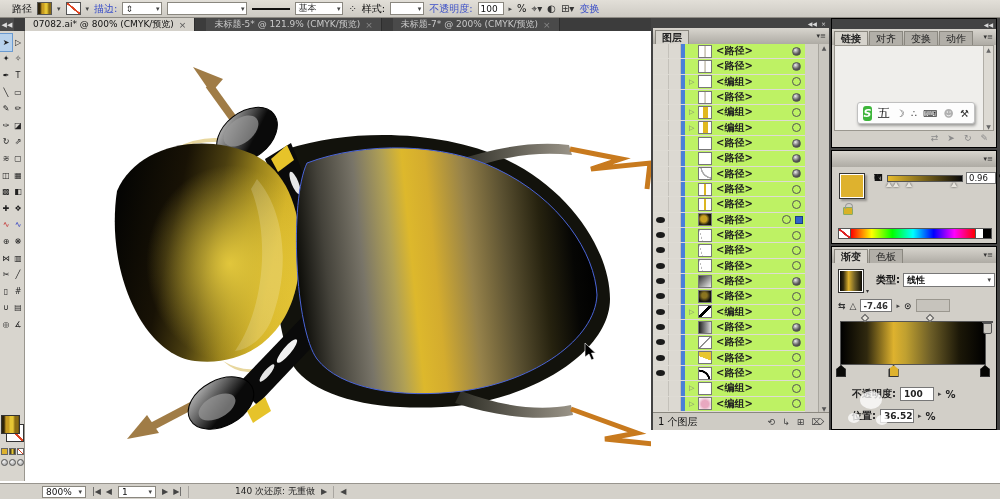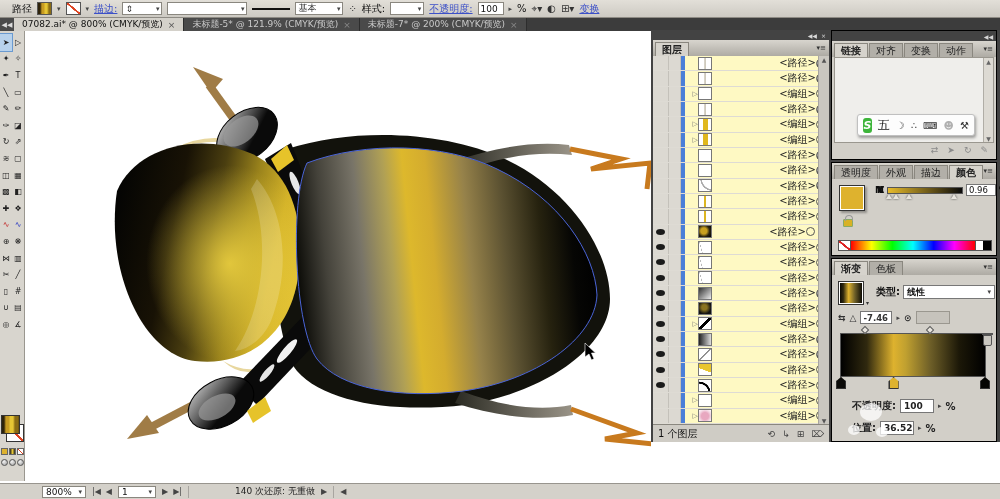--- a/index.html
+++ b/index.html
@@ -1,34 +1,34 @@
 <!DOCTYPE html>
 <html><head>
 <meta charset="utf-8">
 <style>
   html,body{margin:0;padding:0;background:#777;}
   *{box-sizing:border-box;font-family:"DejaVu Sans","Liberation Sans",sans-serif;}
   #app{position:relative;width:1000px;height:499px;background:#fff;overflow:hidden;font-size:11px;color:#111;}
 
   
   #controlbar{position:absolute;left:0;top:0;width:1000px;height:18px;background:linear-gradient(#e2dfd8,#cdcac3);border-bottom:1px solid #8e8b84;display:flex;align-items:center;gap:5px;padding:0 12px;font-size:10px;}
-  .blue-link{color:#3c50c8;text-decoration:underline;text-align:right;}
+  .blue-link{color:#3c50c8;text-align:right;}
   .cb-swatch{width:15px;height:13px;border:1px solid #555;}
   .cb-fill{background:repeating-linear-gradient(90deg,#2e230a 0 2px,#c89c22 4px 6px,#e6c634 7px 9px,#8a6c14 11px 13px,#2e230a 15px);}
   .cb-none{background:linear-gradient(to top right,#fff 44%,#d42 45%,#d42 55%,#fff 56%);}
   .chev{font-size:7px;color:#444;}
   .cb-select{background:#fff;border:1px solid #8a877f;height:13px;display:flex;align-items:center;justify-content:space-between;padding:0 2px;font-size:9px;color:#333;}
   .cb-val{background:#fff;border:1px solid #8a877f;height:13px;width:26px;display:flex;align-items:center;padding:0 2px;font-size:9px;}
   .stroke-line{width:38px;height:2px;background:#111;}
   .cb-icon{color:#333;font-size:10px;}
 
   
   #tabbar{position:absolute;left:0;top:18px;width:1000px;height:13px;background:#3c3c3c;display:flex;align-items:stretch;}
   #tools-collapse{width:14px;background:#4a4a4a;color:#ddd;font-size:7px;display:flex;align-items:center;justify-content:center;}
-  .doctab{display:flex;align-items:center;gap:5px;padding:0 8px;font-size:9px;color:#c9c9c9;background:#4a4a4a;border-right:1px solid #2d2d2d;}
+  .doctab{display:flex;align-items:center;gap:5px;padding:0 8px;font-size:9px;color:#c9c9c9;background:#4a4a4a;border-right:1px solid #2d2d2d;margin-left:11px;}
   .doctab[data-active="true"]{background:#d4d1ca;color:#111;}
   .doctab .x{font-size:9px;color:#888;}
   .doctab[data-active="true"] .x{color:#555;}
 
   
   #toolbar{position:absolute;left:0;top:31px;width:25px;height:450px;background:#d8d5ce;border-right:1px solid #9a978f;}
   #tools{display:grid;grid-template-columns:12px 12px;padding-top:3px;justify-content:center;}
   .tool{height:16.6px;display:flex;align-items:center;justify-content:center;font-size:8px;color:#222;}
   .tool[data-active="true"]{background:#b8d2ec;outline:1px solid #6a9ad0;}
   #swatchblock{position:absolute;left:0;top:384px;width:25px;height:36px;}
@@ -36,30 +36,30 @@
   #tb-stroke{position:absolute;left:6px;top:9px;width:18px;height:18px;border:1px solid #333;background:linear-gradient(to top right,#fff 44%,#d42 45%,#d42 55%,#fff 56%);}
   #minirow{position:absolute;left:0;top:417px;width:25px;display:flex;gap:1px;justify-content:center;}
   #minirow span{width:7px;height:7px;border:1px solid #666;display:inline-block;}
   #modes{position:absolute;left:0;top:428px;width:25px;display:flex;gap:1px;justify-content:center;}
   #modes span{width:7px;height:7px;border-radius:50%;border:1px solid #555;background:radial-gradient(circle at 35% 30%,#f4f4f4,#9a9a9a);}
 
   
   #canvas{position:absolute;left:25px;top:31px;width:626px;height:452px;background:#fff;}
 
   
-  #dock{position:absolute;left:651px;top:30px;width:349px;height:412px;background:#434343;text-align:right;}
+  #dock{position:absolute;left:651px;top:18px;width:349px;height:412px;background:#434343;}
   .phead{height:10px;display:flex;justify-content:flex-end;align-items:center;gap:4px;padding:0 3px;color:#d8d8d8;font-size:6px;}
   .tabsrow{height:16px;background:linear-gradient(#d8d5ce,#aeaba4);display:flex;align-items:flex-end;gap:1px;padding:2px 2px 0 2px;position:relative;}
   .ptab{background:#b2afa8;border:1px solid #8a877f;border-bottom:none;padding:0 6px;font-size:10px;height:14px;display:flex;align-items:center;color:#222;}
   .ptab[data-active="true"]{background:#d6d3cc;font-weight:bold;}
   .pmenu{position:absolute;right:3px;top:4px;font-size:7px;color:#333;}
 
   
   #layers{position:absolute;left:2px;top:0;width:176px;height:412px;background:#d2cfc8;}
-  #layerrows{position:absolute;left:0;top:26px;width:176px;height:368px;background:#fef9c3;overflow:hidden;}
+  #layerrows{position:absolute;left:0;top:26px;width:152px;height:368px;background:#bef264;overflow:hidden;font-weight:bold;}
   .lrow{height:15.33px;display:flex;align-items:center;border-bottom:1px solid #dedbd4;position:relative;}
   .l-eye{width:16px;align-self:stretch;border-right:1px solid #c4c1ba;background:#dcd9d2;display:flex;align-items:center;justify-content:center;}
   .l-eye i{display:none;width:9px;height:6px;border-radius:50%;background:#1a1a1a;}
   .lrow[data-eye="true"] .l-eye i{display:block;}
   .l-lock{width:12px;align-self:stretch;border-right:1px solid #c4c1ba;background:#dcd9d2;}
   .l-bar{width:4px;align-self:stretch;background:#4a7fd8;margin-right:4px;}
   .l-exp{width:9px;font-size:7px;color:#777;visibility:hidden;}
   .lrow[data-exp="true"] .l-exp{visibility:visible;}
   .l-thumb{width:14px;height:13px;border:1px solid #777;background:#fff;margin-right:4px;flex:none;}
   .l-label{flex:1;font-size:10px;color:#222;}
@@ -810,35 +810,20 @@
 
         <span>⇄</span>
             <span>➤</span>
             <span>↻</span>
             <span>✎</span>
           </div>
       </div>
 
       <div class="pgroup" id="pg2">
         <div class="tabsrow">
-          <span style="display:flex;gap:1px;">
-
-          <span class="ptab" data-active="false">
-                <span>透明度</span>
-              </span>
-              <span class="ptab" data-active="false">
-                <span>外观</span>
-              </span>
-              <span class="ptab" data-active="false">
-                <span>描边</span>
-              </span>
-              <span class="ptab" data-active="true">
-                <span>颜色</span>
-              </span>
-            </span>
           <span class="pmenu">▾≡</span>
         </div>
         <div id="colorbody">
           <div id="cswatch"></div>
           <div id="clock"></div>
           <div>
 
               <div class="crow">
                 <b>C</b>
                 <span class="ctrack" style="--pos: 11.37%;">

